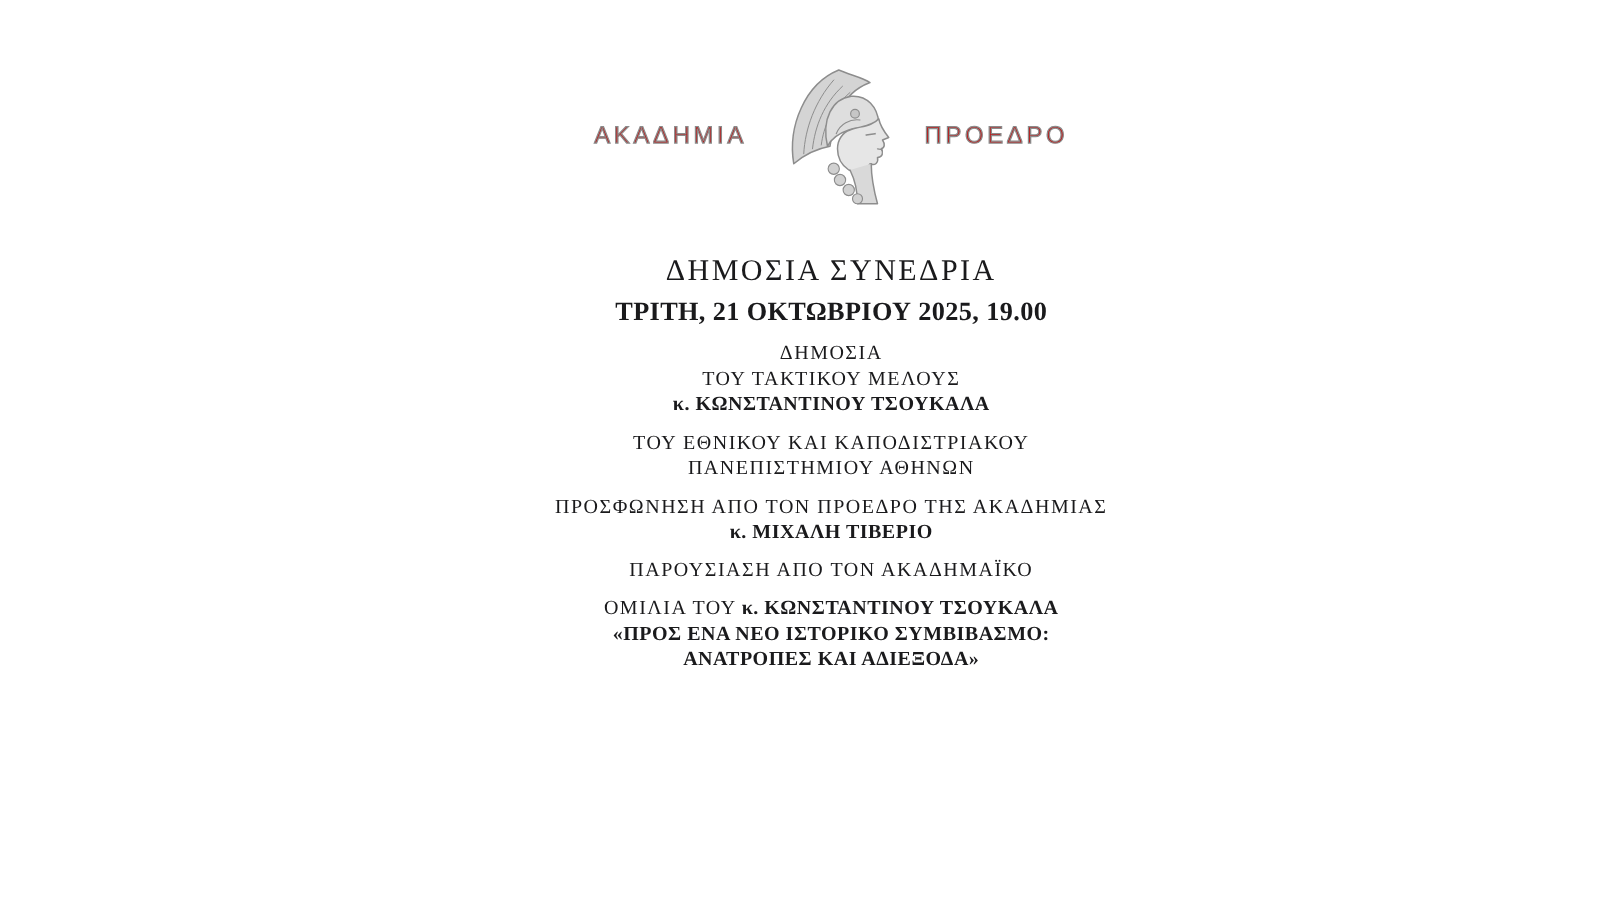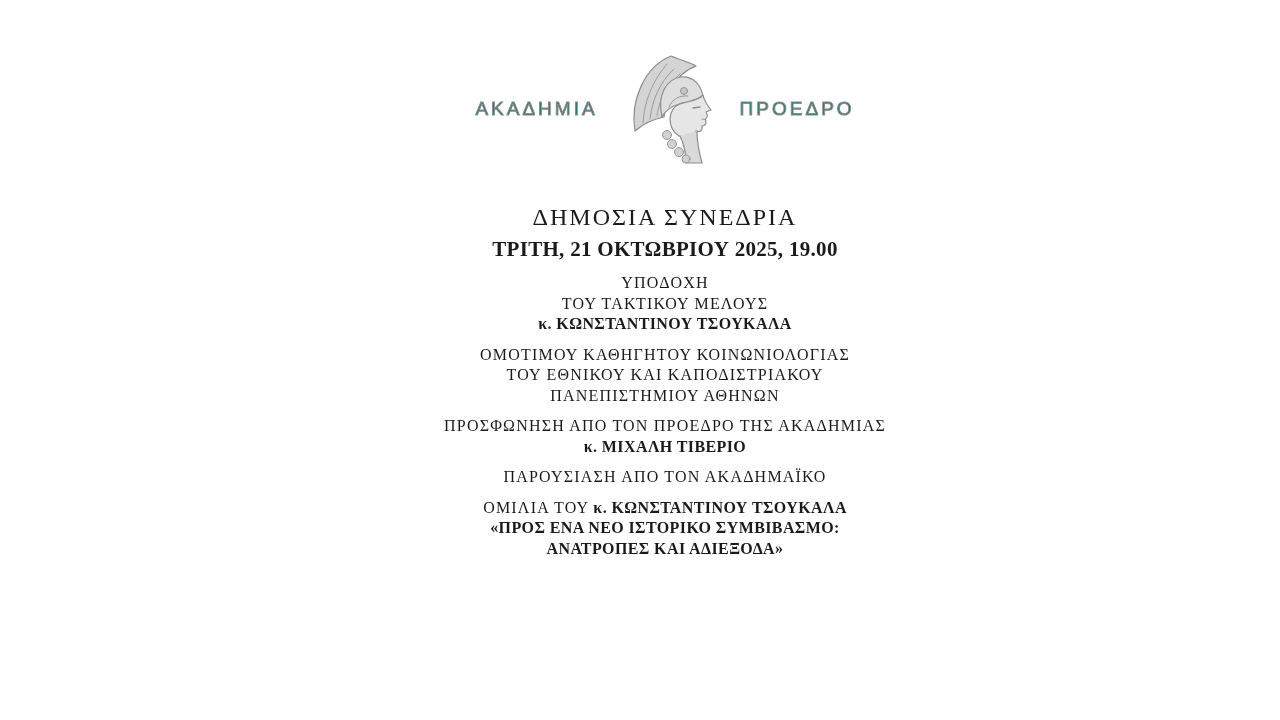--- a/index.html
+++ b/index.html
@@ -27,21 +27,21 @@
     display: flex;
     align-items: center;
     justify-content: center;
     gap: 24px;
   }
   .logo-text {
     font-family: "Liberation Sans", sans-serif;
     font-size: 19px;
     font-weight: 400;
     letter-spacing: 3px;
-    color: #0f766e;
+    color: #b91c1c;
     -webkit-text-stroke: 1px #8b8b8b;
     white-space: nowrap;
   }
   .emblem-wrap { flex: 0 0 auto; line-height: 0; }
   
   .title {
     margin-top: 36px;
     font-size: 24px;
     line-height: 26px;
     letter-spacing: 2px;
@@ -101,27 +101,26 @@
       </svg>
     </span>
 
     <span class="logo-text">ΠΡΟΕΔΡΟ</span>
   </div>
 
   <div class="title">ΔΗΜΟΣΙΑ ΣΥΝΕΔΡΙΑ</div>
   <div class="date">ΤΡΙΤΗ, 21 ΟΚΤΩΒΡΙΟΥ 2025, 19.00</div>
 
   <p class="para">
-    <span class="ln reg">ΥΠΟΔΟΧΗ</span>
+    <span class="ln reg">ΔΗΜΟΣΙΑ</span>
     <span class="ln reg">ΤΟΥ ΤΑΚΤΙΚΟΥ ΜΕΛΟΥΣ</span>
     <span class="ln b">κ. ΚΩΝΣΤΑΝΤΙΝΟΥ ΤΣΟΥΚΑΛΑ</span>
   </p>
 
   <p class="para">
-    <span class="ln reg">ΟΜΟΤΙΜΟΥ ΚΑΘΗΓΗΤΟΥ ΚΟΙΝΩΝΙΟΛΟΓΙΑΣ</span>
     <span class="ln reg">ΤΟΥ ΕΘΝΙΚΟΥ ΚΑΙ ΚΑΠΟΔΙΣΤΡΙΑΚΟΥ</span>
     <span class="ln reg">ΠΑΝΕΠΙΣΤΗΜΙΟΥ ΑΘΗΝΩΝ</span>
   </p>
 
   <p class="para">
     <span class="ln reg">ΠΡΟΣΦΩΝΗΣΗ ΑΠΟ ΤΟΝ ΠΡΟΕΔΡΟ ΤΗΣ ΑΚΑΔΗΜΙΑΣ</span>
     <span class="ln b">κ. ΜΙΧΑΛΗ ΤΙΒΕΡΙΟ</span>
   </p>
 
   <p class="para">

